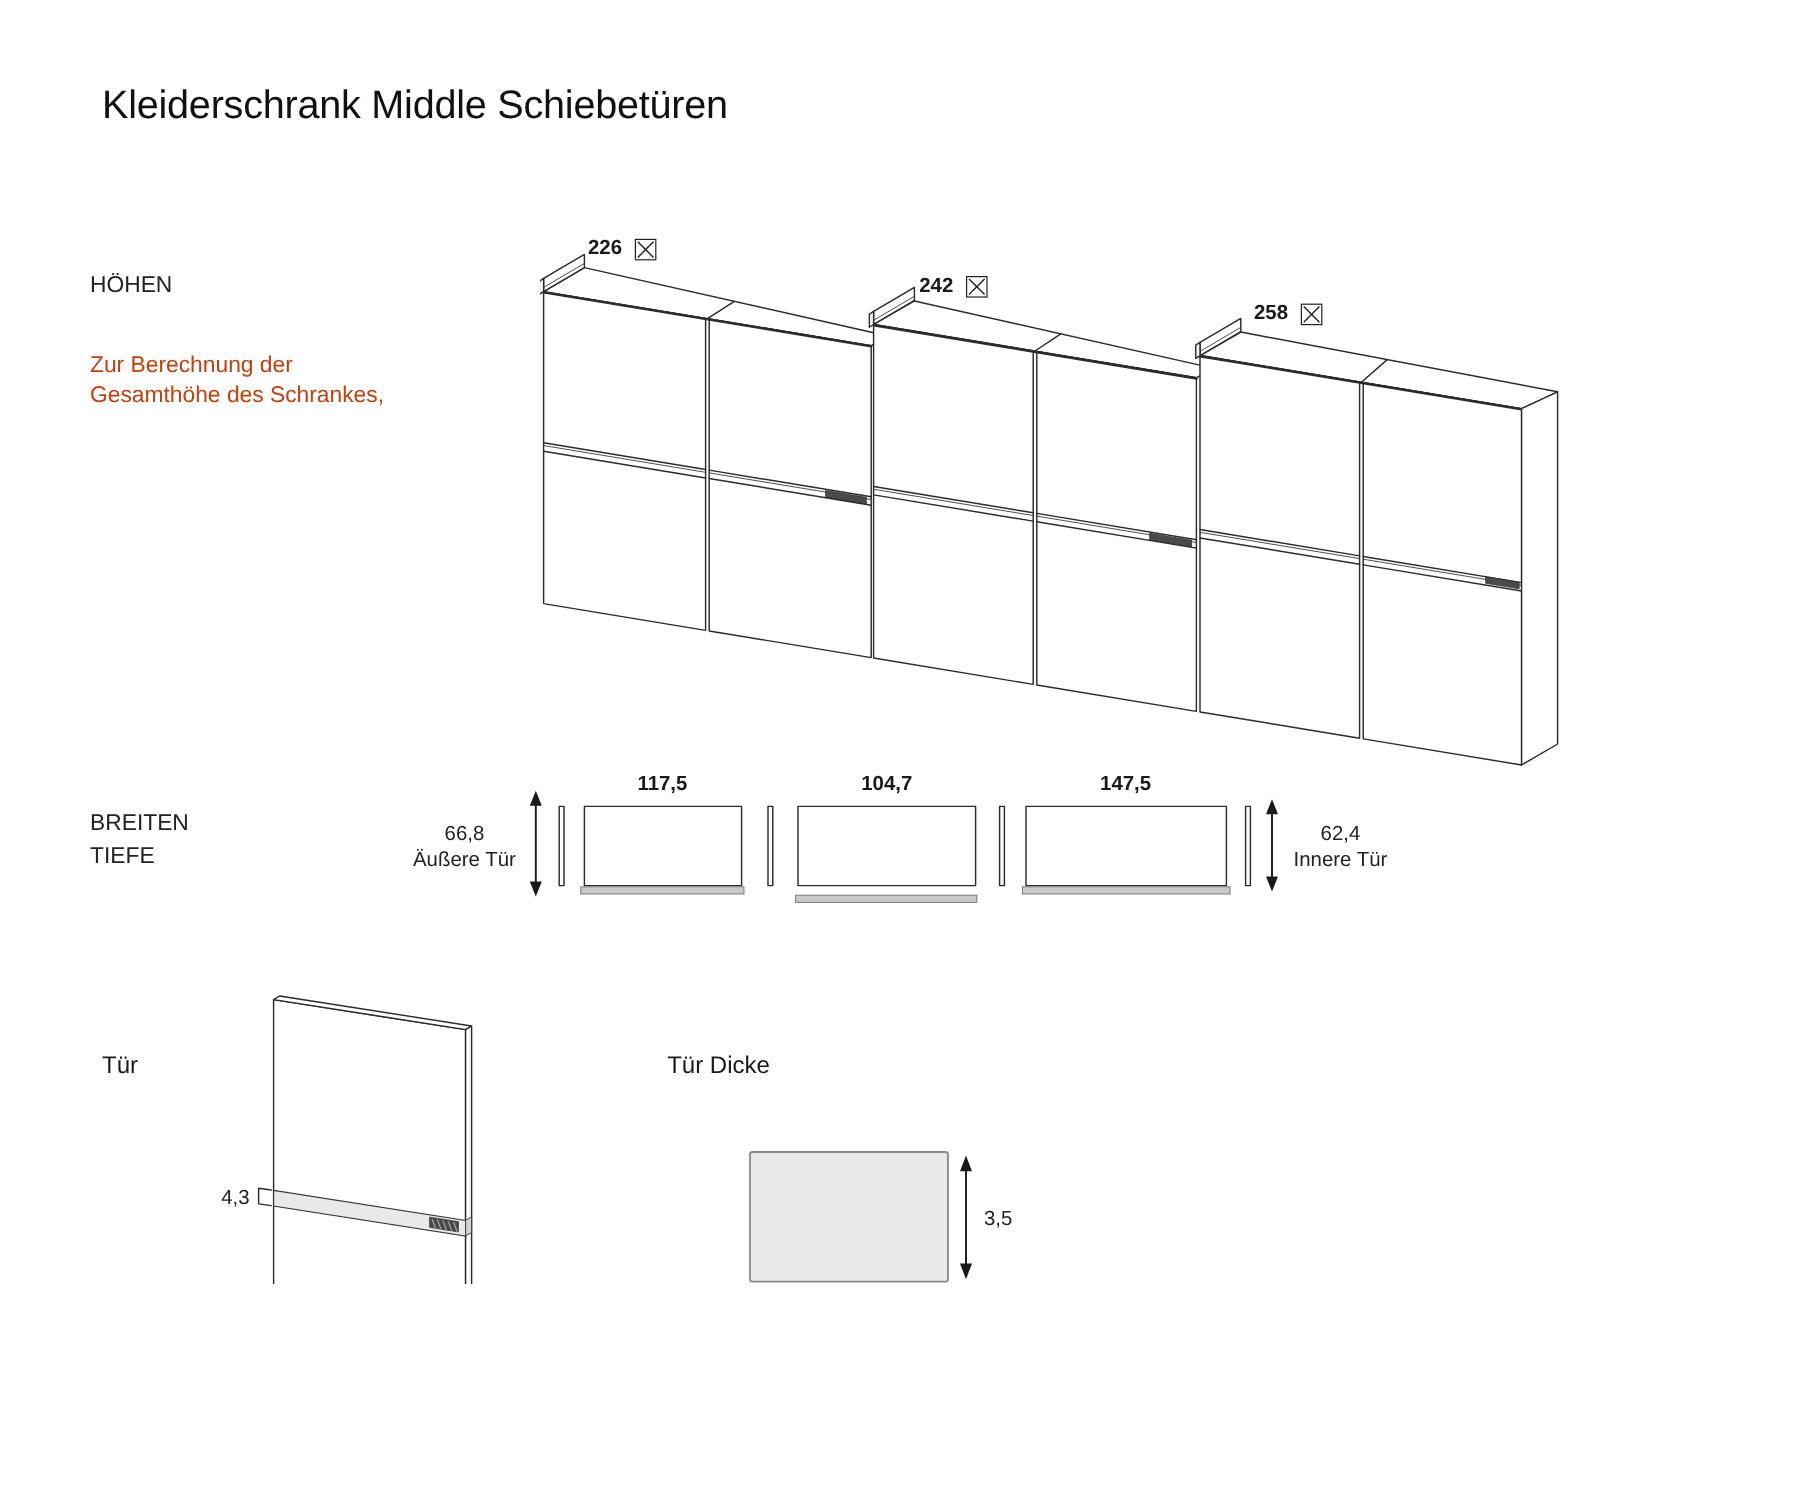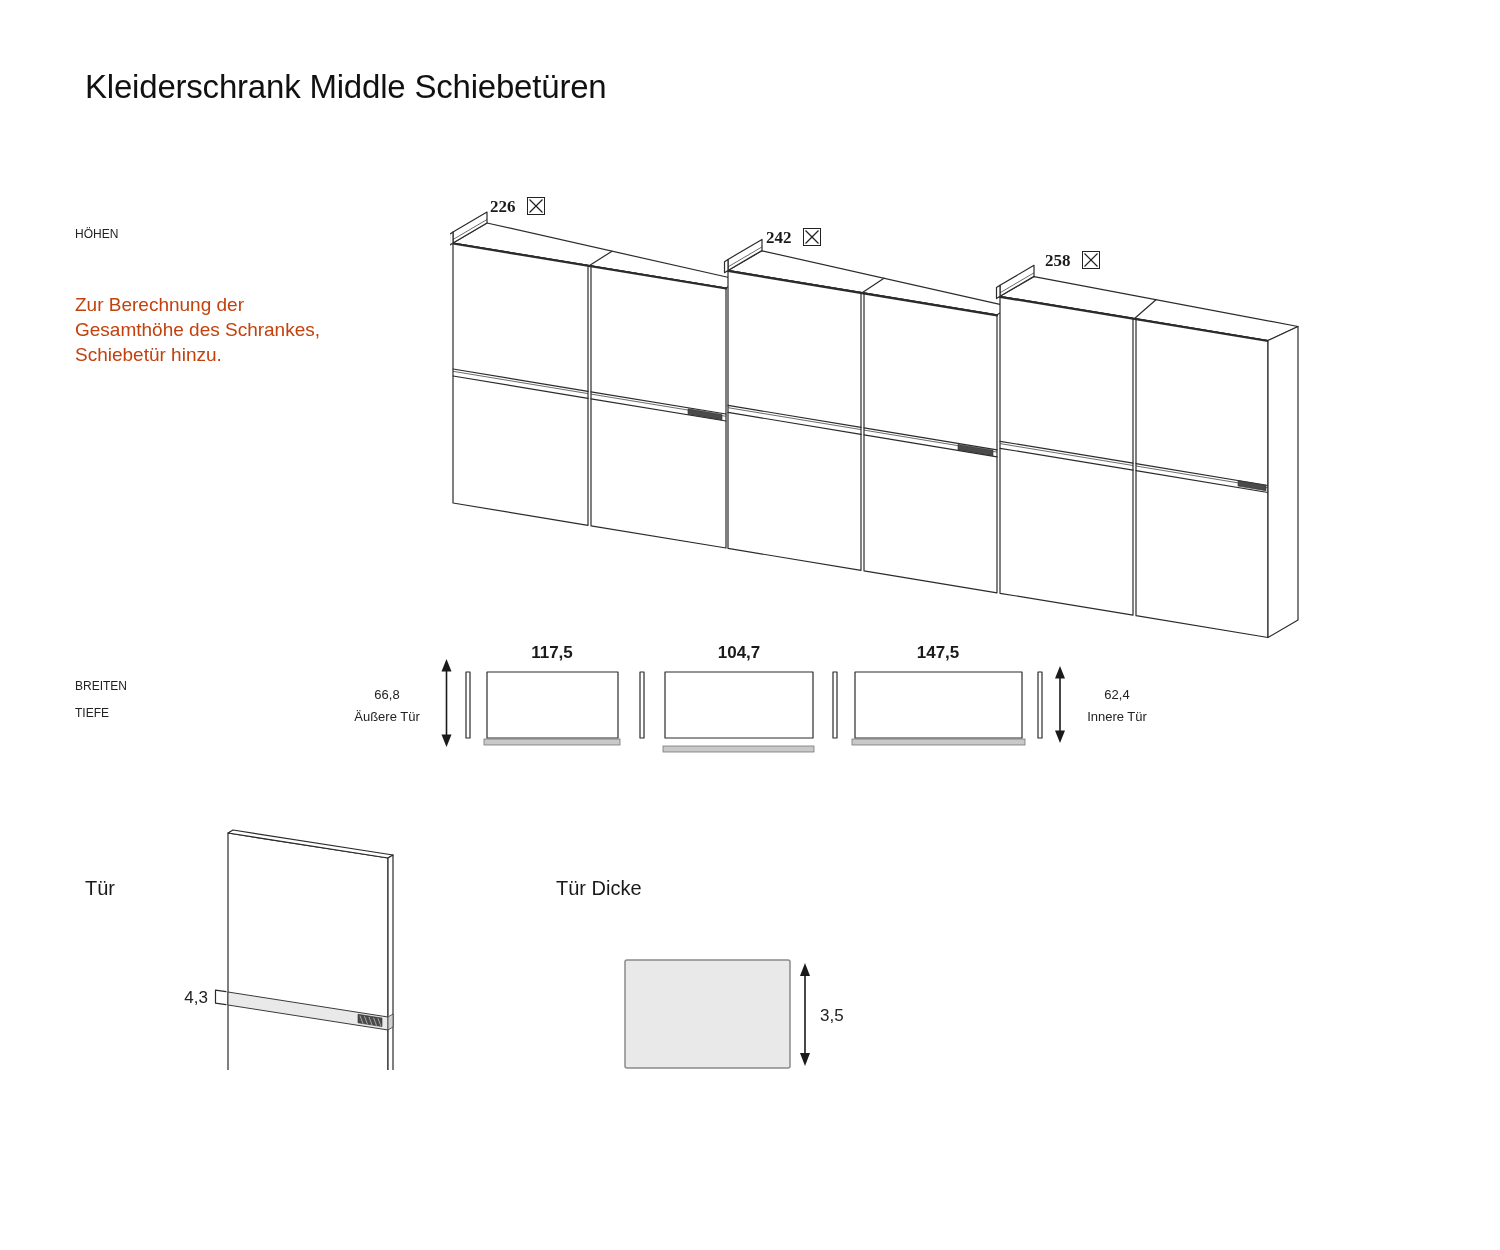--- a/index.html
+++ b/index.html
@@ -2,28 +2,28 @@
 <html><head>
 <meta charset="utf-8">
 <style>
   html,body{margin:0;padding:0;background:#ffffff;}
   .canvas{
     position:relative;width:1500px;height:1070px;background:#ffffff;overflow:hidden;
     font-family:"Liberation Sans", sans-serif;color:#1c1c1c;
   }
   .abs{position:absolute;}
   .page-title{left:85px;top:68px;font-size:33px;font-weight:400;letter-spacing:-0.2px;color:#111;}
-  .section-heading{font-size:12px;font-weight:400;color:#222;}
+  .section-heading{font-size:19px;font-weight:400;color:#222;}
   .note{left:75px;top:292px;width:300px;font-size:19px;line-height:25px;color:#c2410c;}
-  .dim-label{display:flex;align-items:flex-start;gap:11px;font-family:Liberation Serif, serif;}
+  .dim-label{display:flex;align-items:flex-end;gap:11px;}
   .dim-num{font-size:17px;font-weight:700;color:#1a1a1a;}
   .xbox{width:18px;height:18px;border:1px solid #222;display:inline-flex;align-items:center;justify-content:center;box-sizing:border-box;}
   .xbox svg{display:block;width:16px;height:16px;}
   .width-label{width:90px;text-align:center;font-size:17px;font-weight:700;color:#1a1a1a;}
-  .depth-label{width:140px;text-align:center;font-size:13px;line-height:22px;color:#222;}
+  .depth-label{width:140px;text-align:center;font-size:17px;line-height:22px;color:#222;}
   .small-dim{font-size:17px;color:#222;}
   .big-label{font-size:20px;font-weight:400;color:#1a1a1a;}
   svg{display:block;}
   svg .ln{stroke:#2b2b2b;stroke-width:1.2;fill:none;stroke-linejoin:round;stroke-linecap:round;}
   svg .face{fill:#ffffff;stroke:#2b2b2b;stroke-width:1.2;stroke-linejoin:round;}
   svg .thin{stroke:#2b2b2b;stroke-width:0.7;fill:none;}
   svg .heavy{stroke:#2b2b2b;stroke-width:2;fill:none;stroke-linecap:round;}
   svg .grayfill{fill:#c9c9c9;stroke:#777;stroke-width:0.8;}
   svg .arrow{stroke:#1a1a1a;stroke-width:1.6;fill:none;}
   svg .arrowhead{fill:#1a1a1a;stroke:none;}
@@ -35,21 +35,20 @@
 <body>
 
 <div class="canvas">
 
   <div class="abs page-title">Kleiderschrank Middle Schiebetüren</div>
 
   <div class="abs section-heading" style="left:75px;top:227px;">HÖHEN</div>
   <div class="abs note">
     <div>Zur Berechnung der</div>
     <div>Gesamthöhe des Schrankes,</div>
-    <div>Schiebetür hinzu.</div>
   </div>
 
   <svg class="abs" style="left:450px;top:190px;" width="860" height="460" viewBox="450 190 860 460">
 
     <g>
       <polygon class="face" points="453,243 726,288 740,280 487,223"></polygon>
       <line class="ln" x1="589.5" y1="265.5" x2="612" y2="251.2"></line>
       <polygon class="face" points="453,243 588,265.3 588,525.3 453,503"></polygon>
       <polygon class="face" points="591,265.8 726,288 726,548 591,525.8"></polygon>
       <line class="heavy" x1="453" y1="243.6" x2="726" y2="288.6"></line>

